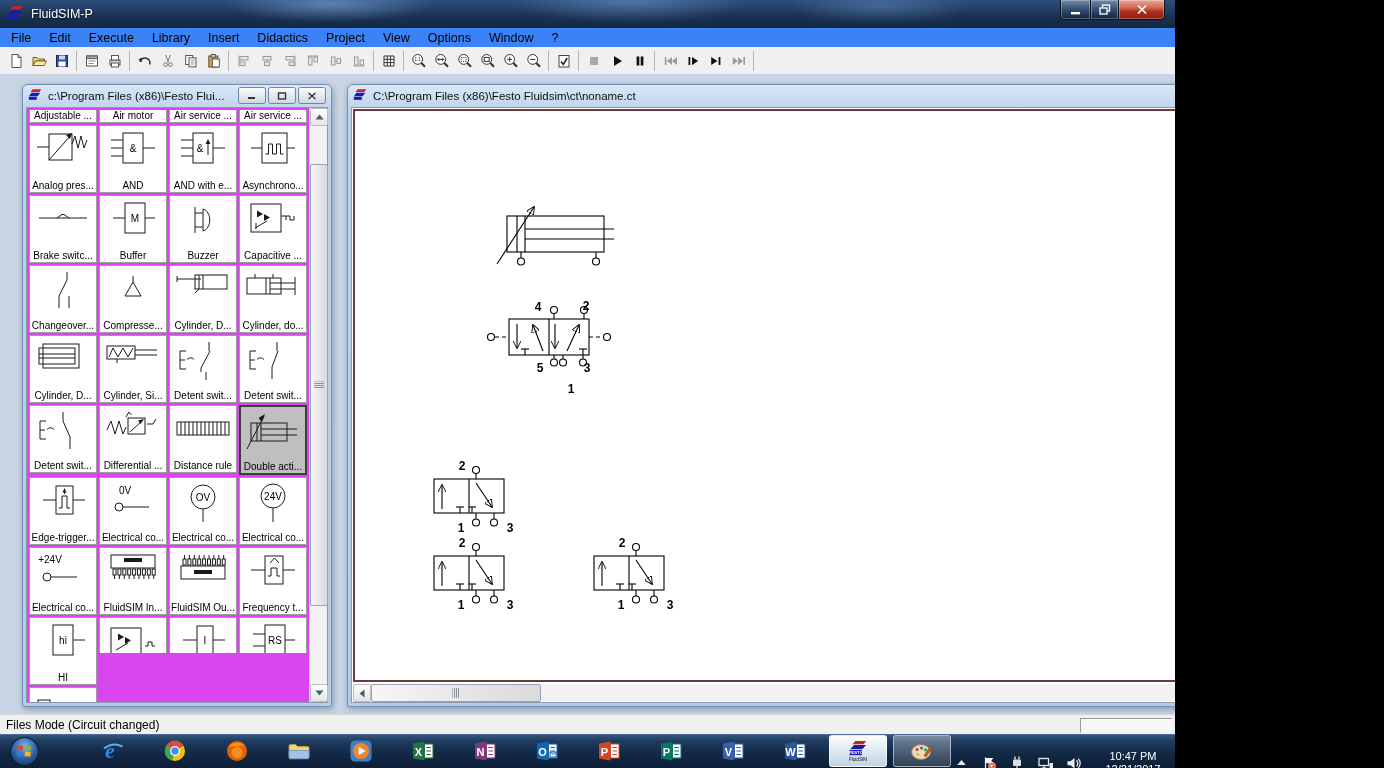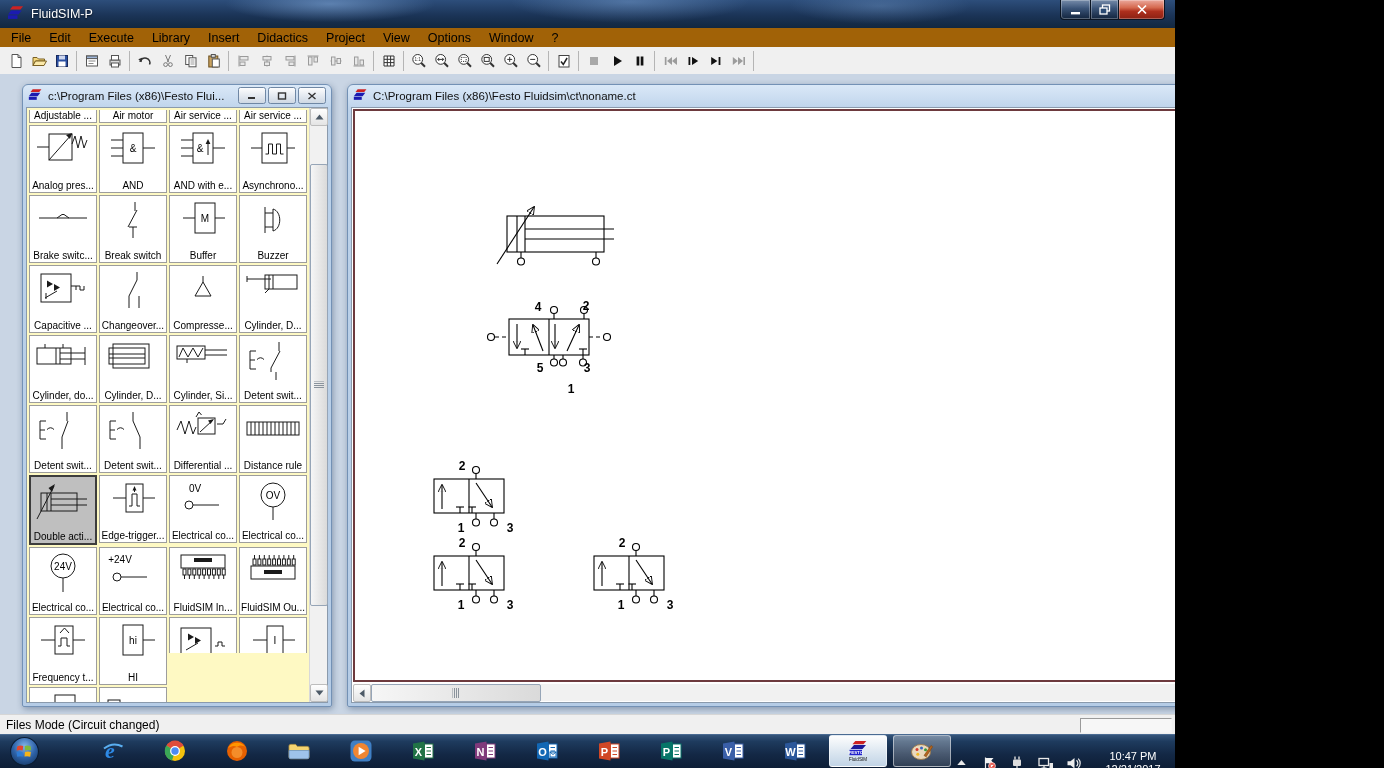--- a/index.html
+++ b/index.html
@@ -18,21 +18,21 @@
   .win-controls{position:absolute;top:0;right:10px;display:flex;}
   .wbtn{height:19px;border:1px solid #0a1422;border-top:none;display:flex;align-items:center;justify-content:center;
     background:linear-gradient(rgba(255,255,255,.35),rgba(255,255,255,.1) 45%,rgba(0,0,0,.22));
     box-shadow:inset 0 0 0 1px rgba(255,255,255,.28);}
   .wbtn.min{width:29px;border-radius:0 0 0 4px;}
   .wbtn.max{width:27px;border-left:none;border-right:none;}
   .wbtn.close{width:45px;border-radius:0 0 4px 0;
     background:linear-gradient(#eba89c,#d5694f 40%,#ad2f1d 60%,#8c2113);}
 
   
-  .menubar{position:absolute;top:28px;left:0;right:0;height:19px;background:#a16207;
+  .menubar{position:absolute;top:28px;left:0;right:0;height:19px;background:#3b82f6;
     display:flex;align-items:center;padding-left:2px;border-bottom:1px solid #e3e3e3;}
   .menu-item{font-size:12.5px;padding:1px 9px;color:#000;}
 
   
   .toolbar{position:absolute;top:47px;left:0;right:0;height:27px;background:#f0f0f0;
     border-bottom:1px solid #cfcfcf;display:flex;align-items:center;padding-left:4px;}
   .tb-btn{width:23px;height:22px;display:flex;align-items:center;justify-content:center;}
   .tb-sep{width:1px;height:20px;background:#b5b5b5;margin:0 3px;}
 
   
@@ -45,21 +45,21 @@
     white-space:nowrap;overflow:hidden;}
   .child-title .t{margin-left:5px;flex:1 1 auto;overflow:hidden;}
   .cbtns{display:flex;gap:2px;margin-left:4px;flex:0 0 auto;}
   .cbtn{width:26px;height:15px;border:1px solid #6f87a4;border-radius:2.5px;
     background:linear-gradient(#fdfdfd,#e7ecf2 45%,#cfd8e3);display:flex;align-items:center;justify-content:center;}
   .cbtn.close-red{background:linear-gradient(#f2a593,#db604a 45%,#bf3a22);border-color:#7c2215;}
   .child-body{position:absolute;left:3px;right:3px;top:22px;bottom:3px;background:#fff;border:1px solid #8a9aac;}
 
   
   .lib-grid{position:absolute;left:0;top:0;right:17px;bottom:0;overflow:hidden;padding:2px;
-    display:grid;grid-template-columns:repeat(4,68px);gap:2px;align-content:start;background:#fef9c3;}
+    display:grid;grid-template-columns:repeat(4,68px);gap:2px;align-content:start;background:#d946ef;}
   .lib-cell{border:1px solid #9d9d9d;background:#fff;height:66px;position:relative;overflow:hidden;}
   .lib-cell.cut-top{height:12px;border-top:none;}
   .lib-cell.cut-bottom{height:35px;border-bottom:none;}
   .lib-cell.selected{background:#bfbfbf;border:2px solid #3d3d3d;}
   .lib-ico{position:absolute;left:50%;top:2px;transform:translateX(-50%);}
   .lib-ico svg{display:block;}
   .lib-ico line,.lib-ico rect,.lib-ico path,.lib-ico circle,.lib-ico ellipse{stroke:#1a1a1a;fill:none;stroke-width:1;}
   .lib-ico [fill="#000"],.lib-ico [fill="#333"]{fill:#1a1a1a;stroke:none;}
   .lib-ico text{font:10px "Liberation Sans",sans-serif;text-anchor:middle;fill:#000;stroke:none;}
   .lib-lbl{position:absolute;left:0;right:0;bottom:1px;text-align:center;font-size:10px;
@@ -461,31 +461,20 @@
             <div class="lib-cell">
               <div class="lib-ico">
                 <svg width="60" height="46" viewBox="0 0 60 46">
                   <line x1="6" y1="20" x2="54" y2="20"></line>
                   <path d="M24 20 l5 -3.5"></path>
                   <path d="M31 16.5 l5 3.5"></path>
                   <line x1="29" y1="16.5" x2="31" y2="16.5"></line>
                 </svg>
               </div>
               <div class="lib-lbl">Brake switc...</div>
-            </div>
-            <div class="lib-cell">
-              <div class="lib-ico">
-                <svg width="60" height="46" viewBox="0 0 60 46">
-                  <line x1="32" y1="4" x2="32" y2="13"></line>
-                  <line x1="25" y1="29" x2="34" y2="12"></line>
-                  <line x1="30" y1="29" x2="30" y2="40"></line>
-                  <line x1="26" y1="29" x2="34" y2="29"></line>
-                </svg>
-              </div>
-              <div class="lib-lbl">Break switch</div>
             </div>
             <div class="lib-cell">
               <div class="lib-ico">
                 <svg width="60" height="46" viewBox="0 0 60 46">
                   <rect x="22" y="5" width="20" height="30"></rect>
                   <line x1="10" y1="20" x2="22" y2="20"></line>
                   <line x1="42" y1="20" x2="52" y2="20"></line>
                   <text x="32" y="23.5">M</text>
                 </svg>
               </div>

